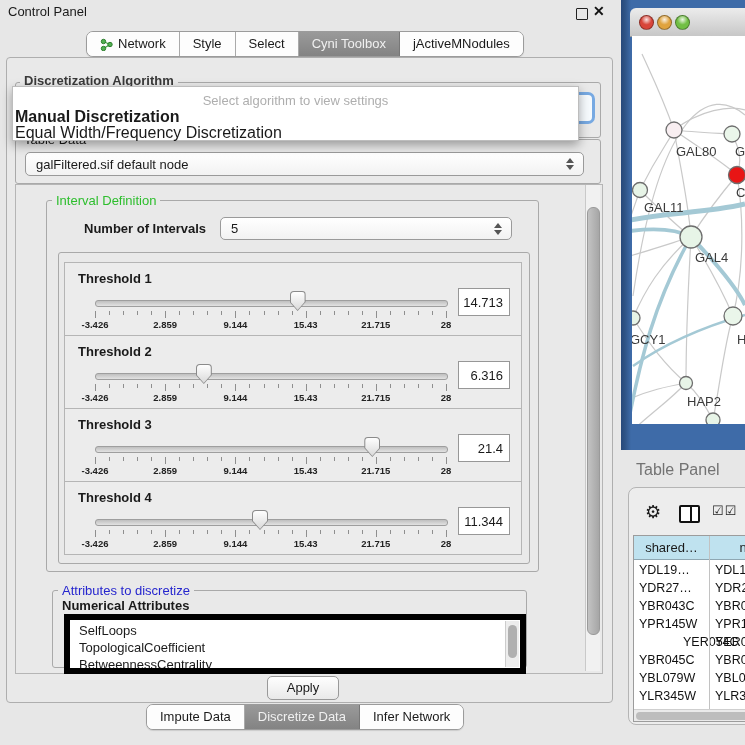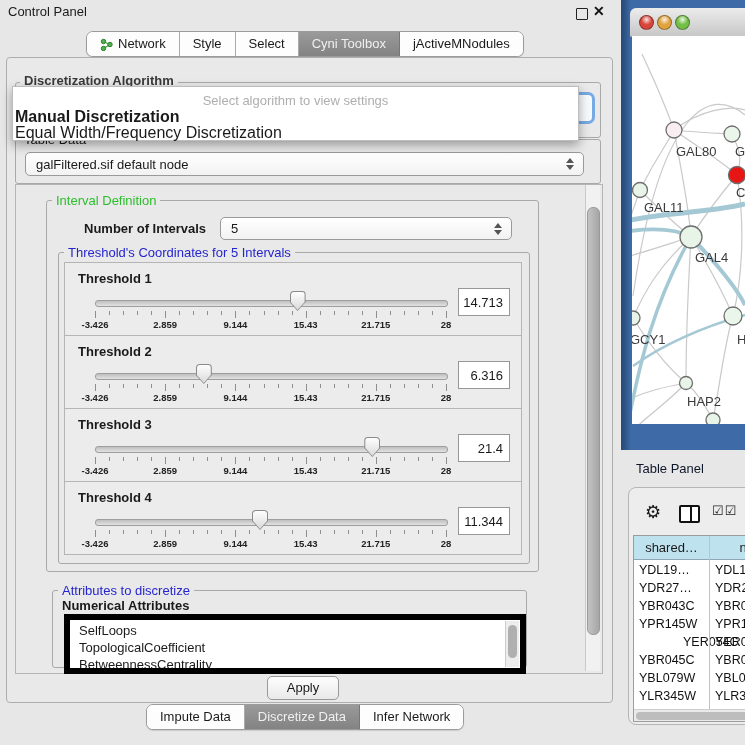--- a/index.html
+++ b/index.html
@@ -61,21 +61,21 @@
   .btn{background:linear-gradient(#fefefe,#e9e9e9);border:1px solid #999;border-radius:5px;
        font-size:13px;text-align:center;}
   
   #net-frame{left:621px;top:0;width:124px;height:450px;
              background:linear-gradient(90deg,#27497a 0,#2e5486 4px,#3e6ba8 10px,#3e6ba8 100%);}
   #net-titlebar{left:630px;top:8px;width:115px;height:28px;border-radius:6px 0 0 0;
                 background:linear-gradient(#ececec,#c7c7c7);border-bottom:1px solid #9c9c9c;}
   .tl{position:absolute;top:7px;width:13px;height:13px;border-radius:50%;border:1px solid rgba(0,0,0,.35);
       background-image:radial-gradient(circle at 50% 28%,rgba(255,255,255,.85) 0,rgba(255,255,255,0) 45%);}
   #net-canvas{left:632px;top:36px;width:113px;height:388px;background:#fff;overflow:hidden;}
-  #tp-title{left:636px;top:461px;font-size:13px;color:#0f172a;}
+  #tp-title{left:636px;top:461px;font-size:16px;color:#737373;}
   #table-panel{left:628px;top:487px;width:130px;height:236px;border:1px solid #b5b5b5;border-radius:8px;background:#ededed;}
   #gear-icon{left:645px;top:501px;font-size:18px;color:#1a1a1a;}
   #col-icon{left:679px;top:505px;width:17px;height:14px;border:2px solid #111;border-radius:2px;background:#fff;}
   #col-icon i{position:absolute;left:50%;top:0;width:2px;height:100%;background:#111;}
   #chk-icons{left:712px;top:503px;font-size:13px;color:#222;letter-spacing:1px;}
   #data-table{left:633px;top:535px;width:120px;height:185px;background:#fff;border:1px solid #9c9c9c;overflow:hidden;}
   .th-cell{position:absolute;top:0;height:23px;background:#bfe2ef;border-bottom:1px solid #8fa7b2;
            font-size:13px;text-align:center;line-height:23px;}
   .td-cell{position:absolute;font-size:12.5px;color:#111;white-space:nowrap;}
   #col-div{position:absolute;left:75px;top:0;width:1px;height:100%;background:#c2c2c2;}
@@ -152,21 +152,20 @@
   <div class="abs" style="left:84px;top:221px;font-size:13px;font-weight:bold;">Number of Intervals</div>
   <div class="abs combo" style="left:220px;top:217px;width:292px;height:23px;box-sizing:border-box;">
     <span>5</span>
     <span class="spin-arrows">
         <i class="up"></i>
         <i class="dn"></i>
       </span>
   </div>
 
   <div class="abs groupbox" style="left:58px;top:252px;width:470px;height:310px;"></div>
-  <div class="grouplabel blue" style="left:64px;top:246px;">Threshold's Coordinates for 5 Intervals</div>
   <div id="threshold-rows">
       <div class="th-row" style="top: 262px;">
         <div class="th-label">Threshold 1</div>
         <div class="th-track"></div>
         <div class="tick" style="left:30.0px;top:48px;height:7px;"></div>
         <div class="tick" style="left:44.0px;top:48px;height:4px;"></div>
         <div class="tick" style="left:58.1px;top:48px;height:4px;"></div>
         <div class="tick" style="left:72.1px;top:48px;height:4px;"></div>
         <div class="tick" style="left:86.2px;top:48px;height:4px;"></div>
         <div class="tick" style="left:100.2px;top:48px;height:7px;"></div>

